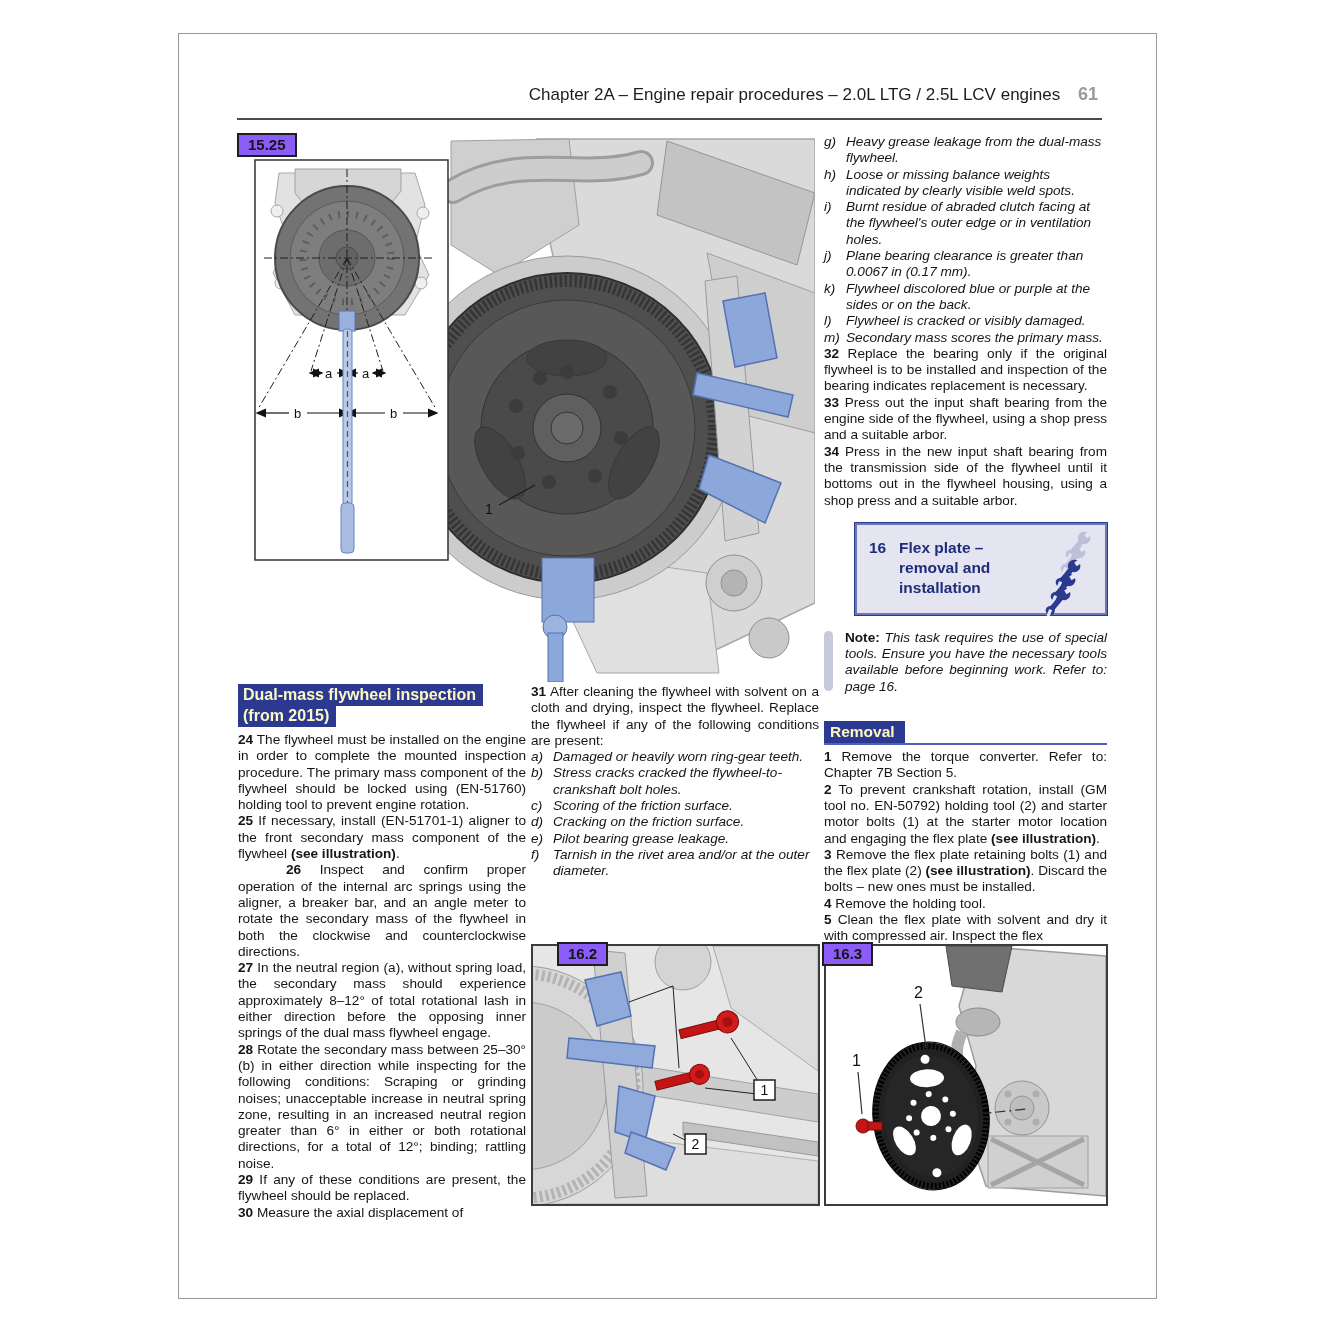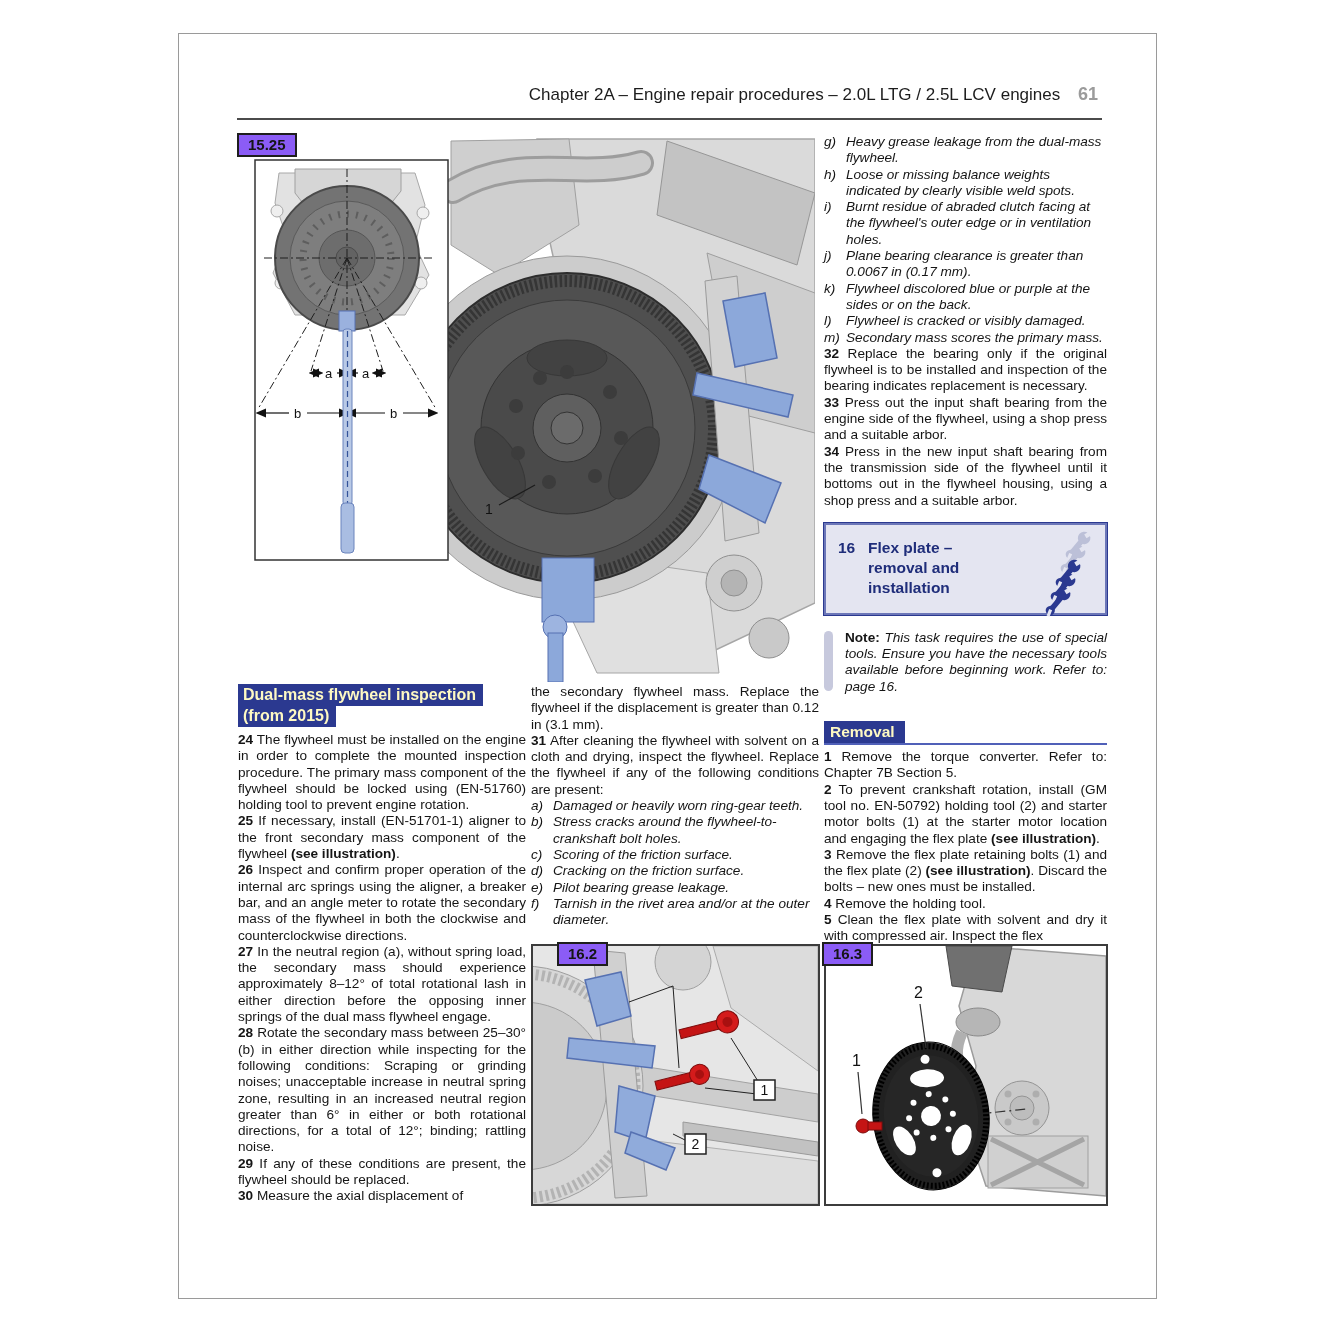--- a/index.html
+++ b/index.html
@@ -26,21 +26,21 @@
             font-size:16px;line-height:19px;padding:1px 7px 2px 5px;}
   .navy-box.l2{margin-top:-1px;}
   .hgap{height:5px;}
 
   .removal-row{border-bottom:2px solid #5060b8;margin:26px 0 4px 0;}
   .removal-row .navy-box{font-size:15.5px;padding:1px 10px 2px 6px;}
 
   
   .sec-box{position:relative;background:#e4e5f1;border:2px solid #6c77b8;
            outline:1px solid #2b3990;margin-top:14px;padding:13px 62px 15px 12px;
-           color:#1f2d7a;font-weight:bold;font-size:15.5px;line-height:20px;}
+           color:#1f2d7a;font-weight:bold;font-size:15.5px;line-height:20px;margin-left:31px;}
   .sec-box .num{display:inline-block;width:30px;}
   .sec-box .t2{margin-left:30px;}
   .sec-wrenches{position:absolute;right:4px;top:4px;}
 
   
   .note{display:flex;margin-top:15px;}
   .note-bar{flex:none;width:9px;border-radius:5px;background:#c7c9dd;margin:1px 12px 4px 0;}
   .note-body{flex:1;text-align:justify;}
 
   
@@ -257,37 +257,36 @@
     <p class="step"><span style="font-weight: bold;">4</span><span> Remove the holding tool.</span></p>
     <p class="step"><span style="font-weight: bold;">5</span><span> Clean the flex plate with solvent and dry it with compressed air. Inspect the flex</span></p>
   </div>
 
   <div class="col" style="left:59px;top:650px;width:288px;">
     <div class="navy-box">Dual-mass flywheel inspection</div>
     <div class="navy-box l2">(from 2015)</div>
     <div class="hgap"></div>
     <p class="step"><span style="font-weight: bold;">24</span><span> The flywheel must be installed on the engine in order to complete the mounted inspection procedure. The primary mass component of the flywheel should be locked using (EN-51760) holding tool to prevent engine rotation.</span></p>
     <p class="step"><span style="font-weight: bold;">25</span><span> If necessary, install (EN-51701-1) aligner to the front secondary mass component of the flywheel </span><span style="font-weight: bold;">(see illustration)</span><span>.</span></p>
-    <p class="step"><span style="font-weight: bold;">26</span><span> Inspect and confirm proper operation of the internal arc springs using the aligner, a breaker bar, and an angle meter to rotate the secondary mass of the flywheel in both the clockwise and counterclockwise directions.</span></p>
+    <p class="step"><span style="font-weight: bold; margin-left: 48px;">26</span><span> Inspect and confirm proper operation of the internal arc springs using the aligner, a breaker bar, and an angle meter to rotate the secondary mass of the flywheel in both the clockwise and counterclockwise directions.</span></p>
     <p class="step"><span style="font-weight: bold;">27</span><span> In the neutral region (a), without spring load, the secondary mass should experience approximately 8–12° of total rotational lash in either direction before the opposing inner springs of the dual mass flywheel engage.</span></p>
     <p class="step"><span style="font-weight: bold;">28</span><span> Rotate the secondary mass between 25–30° (b) in either direction while inspecting for the following conditions: Scraping or grinding noises; unacceptable increase in neutral spring zone, resulting in an increased neutral region greater than 6° in either or both rotational directions, for a total of 12°; binding; rattling noise.</span></p>
     <p class="step"><span style="font-weight: bold;">29</span><span> If any of these conditions are present, the flywheel should be replaced.</span></p>
     <p class="step"><span style="font-weight: bold;">30</span><span> Measure the axial displacement of</span></p>
   </div>
 
   <div class="col" style="left:352px;top:650px;width:288px;">
-    <p class="step"><span>the secondary flywheel mass. Replace the flywheel if the displacement is greater than 0.12 in (3.1 mm).</span></p>
     <p class="step"><span style="font-weight: bold;">31</span><span> After cleaning the flywheel with solvent on a cloth and drying, inspect the flywheel. Replace the flywheel if any of the following conditions are present:</span></p>
     <div class="li">
           <span class="marker">a)</span>
           <span class="li-text">Damaged or heavily worn ring-gear teeth.</span>
         </div>
     <div class="li">
           <span class="marker">b)</span>
-          <span class="li-text">Stress cracks around the flywheel-to-crankshaft bolt holes.</span>
+          <span class="li-text">Stress cracks cracked the flywheel-to-crankshaft bolt holes.</span>
         </div>
     <div class="li">
           <span class="marker">c)</span>
           <span class="li-text">Scoring of the friction surface.</span>
         </div>
     <div class="li">
           <span class="marker">d)</span>
           <span class="li-text">Cracking on the friction surface.</span>
         </div>
     <div class="li">

